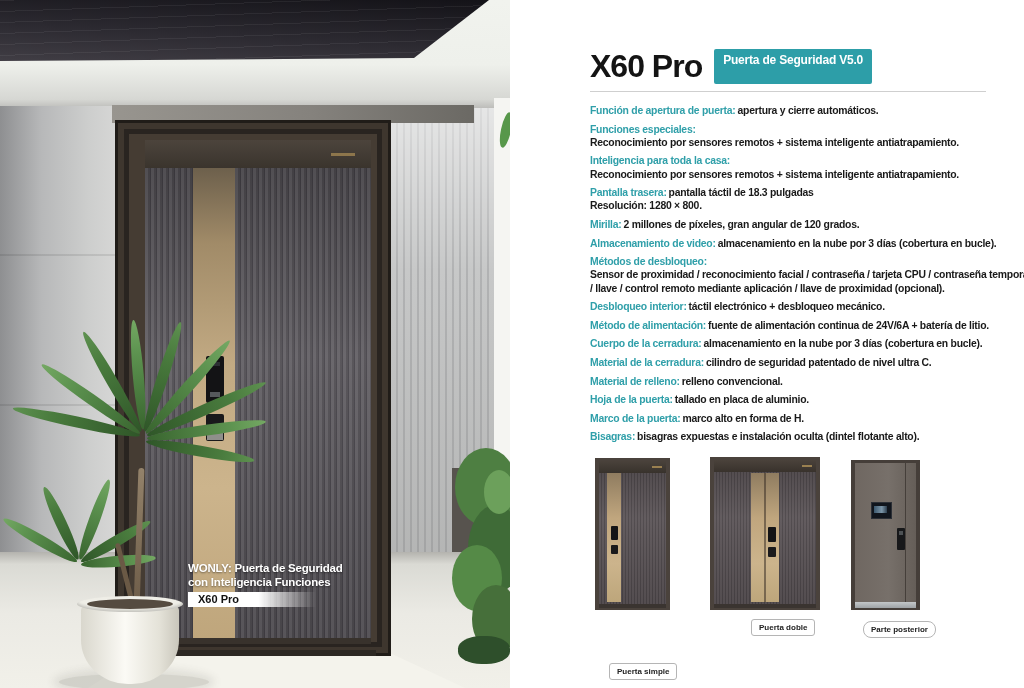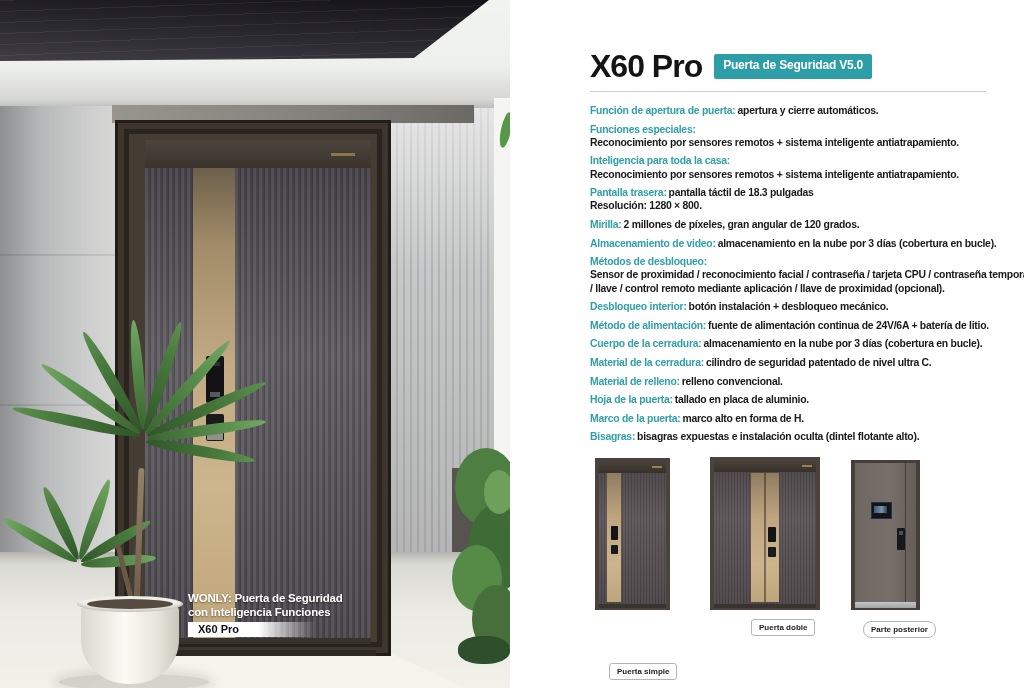--- a/index.html
+++ b/index.html
@@ -75,32 +75,32 @@
   .pot-rim{position:absolute;left:62px;top:236px;width:106px;height:16px;border-radius:50%;
       background:#efeee7;box-shadow:inset 0 -2px 3px rgba(0,0,0,0.18);}
   .pot-soil{position:absolute;left:72px;top:239px;width:86px;height:10px;border-radius:50%;background:#554b40;}
   .pot{position:absolute;left:66px;top:244px;width:98px;height:80px;
       border-radius:10px 10px 48% 48% / 6px 6px 55% 55%;
       background:linear-gradient(90deg,#d9d7cd 0%,#fbfaf5 45%,#e4e2d8 80%,#c9c6bb 100%);}
   .pot-shadow{position:absolute;left:44px;top:314px;width:150px;height:16px;border-radius:50%;
       background:rgba(70,70,62,0.18);box-shadow:0 0 8px 6px rgba(70,70,62,0.12);}
 
   
-  .overlay{left:188px;top:591px;width:160px;}
+  .overlay{left:188px;top:561px;width:160px;}
   .ov-line{color:#ffffff;font-size:11.5px;font-weight:bold;line-height:14px;
       text-shadow:0 1px 2px rgba(0,0,0,0.45);letter-spacing:-0.2px;}
   .ov-model{margin-top:3px;width:128px;height:15px;
       background:linear-gradient(90deg,#ffffff 55%,rgba(255,255,255,0));}
   .ov-model span{display:block;padding:1px 0 0 10px;color:#111;font-size:11px;font-weight:bold;}
 
   
   .title-row{left:590px;top:46px;width:434px;height:40px;display:flex;align-items:center;}
   .title{font-size:32px;font-weight:bold;color:#141414;letter-spacing:-1px;}
   .badge{margin-left:12px;background:#2d9ea8;color:#fff;font-size:12px;font-weight:bold;
-      padding:4px 9px 7px 9px;border-radius:2px;letter-spacing:-0.2px;}
+      padding:4px 9px 17px 9px;border-radius:2px;letter-spacing:-0.2px;}
   .divider{left:590px;top:91px;width:396px;height:1px;background:#cfcfcf;}
 
   .specs{left:590px;top:104px;width:442px;}
   .spec{margin-bottom:5.4px;font-size:10.4px;line-height:13.2px;font-weight:bold;
       color:#191919;letter-spacing:-0.25px;}
   .spec .lab{color:#2f9fa9;padding-right:2px;}
   .spec.block .lab{display:block;}
   .spec .extra{display:block;}
 
   
@@ -233,21 +233,21 @@
     <div class="spec">
       <span class="lab">Mirilla:</span><span class="val">2 millones de píxeles, gran angular de 120 grados.</span>
     </div>
     <div class="spec">
       <span class="lab">Almacenamiento de video:</span><span class="val">almacenamiento en la nube por 3 días (cobertura en bucle).</span>
     </div>
     <div class="spec block">
       <span class="lab">Métodos de desbloqueo:</span><span class="val">Sensor de proximidad / reconocimiento facial / contraseña / tarjeta CPU / contraseña temporal / llave / control remoto mediante aplicación / llave de proximidad (opcional).</span>
     </div>
     <div class="spec">
-      <span class="lab">Desbloqueo interior:</span><span class="val">botón instalación + desbloqueo mecánico.</span>
+      <span class="lab">Desbloqueo interior:</span><span class="val">táctil electrónico + desbloqueo mecánico.</span>
     </div>
     <div class="spec">
       <span class="lab">Método de alimentación:</span><span class="val">fuente de alimentación continua de 24V/6A + batería de litio.</span>
     </div>
     <div class="spec">
       <span class="lab">Cuerpo de la cerradura:</span><span class="val">almacenamiento en la nube por 3 días (cobertura en bucle).</span>
     </div>
     <div class="spec">
       <span class="lab">Material de la cerradura:</span><span class="val">cilindro de seguridad patentado de nivel ultra C.</span>
     </div>

